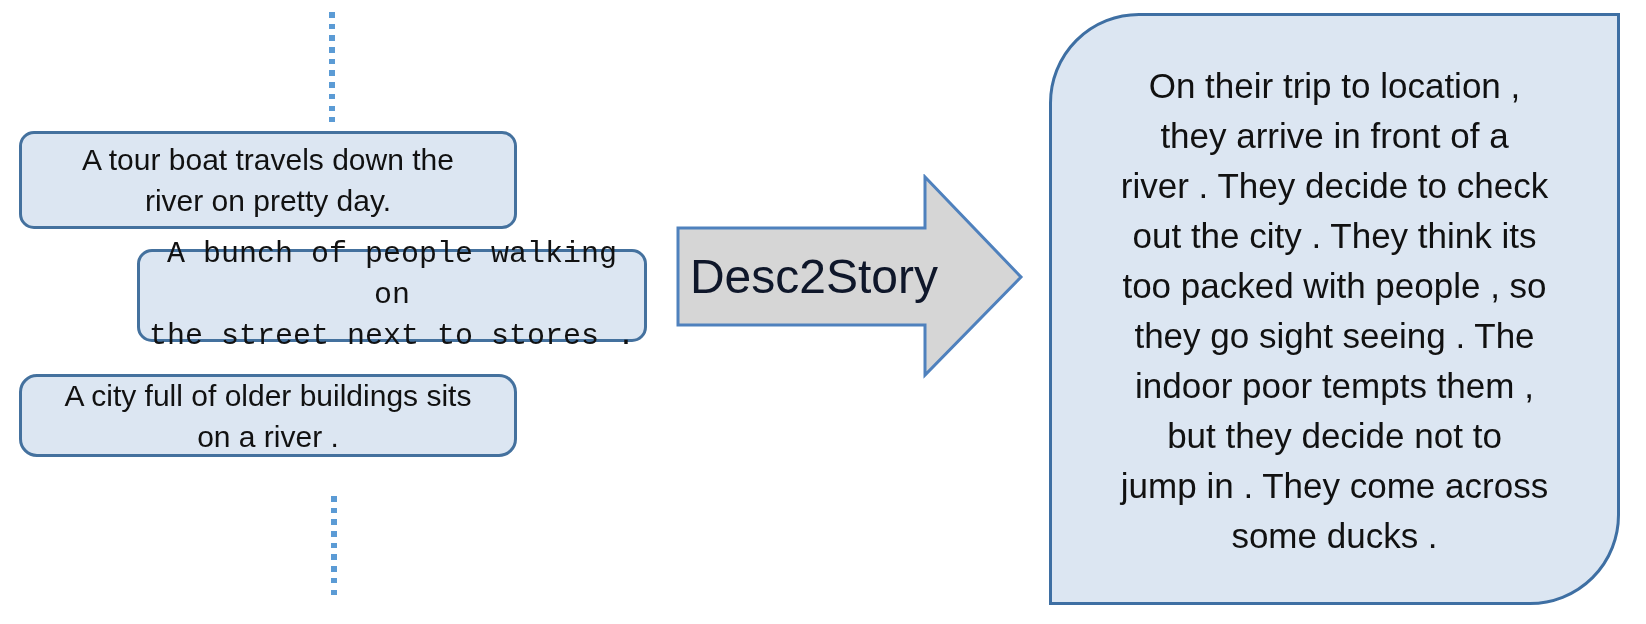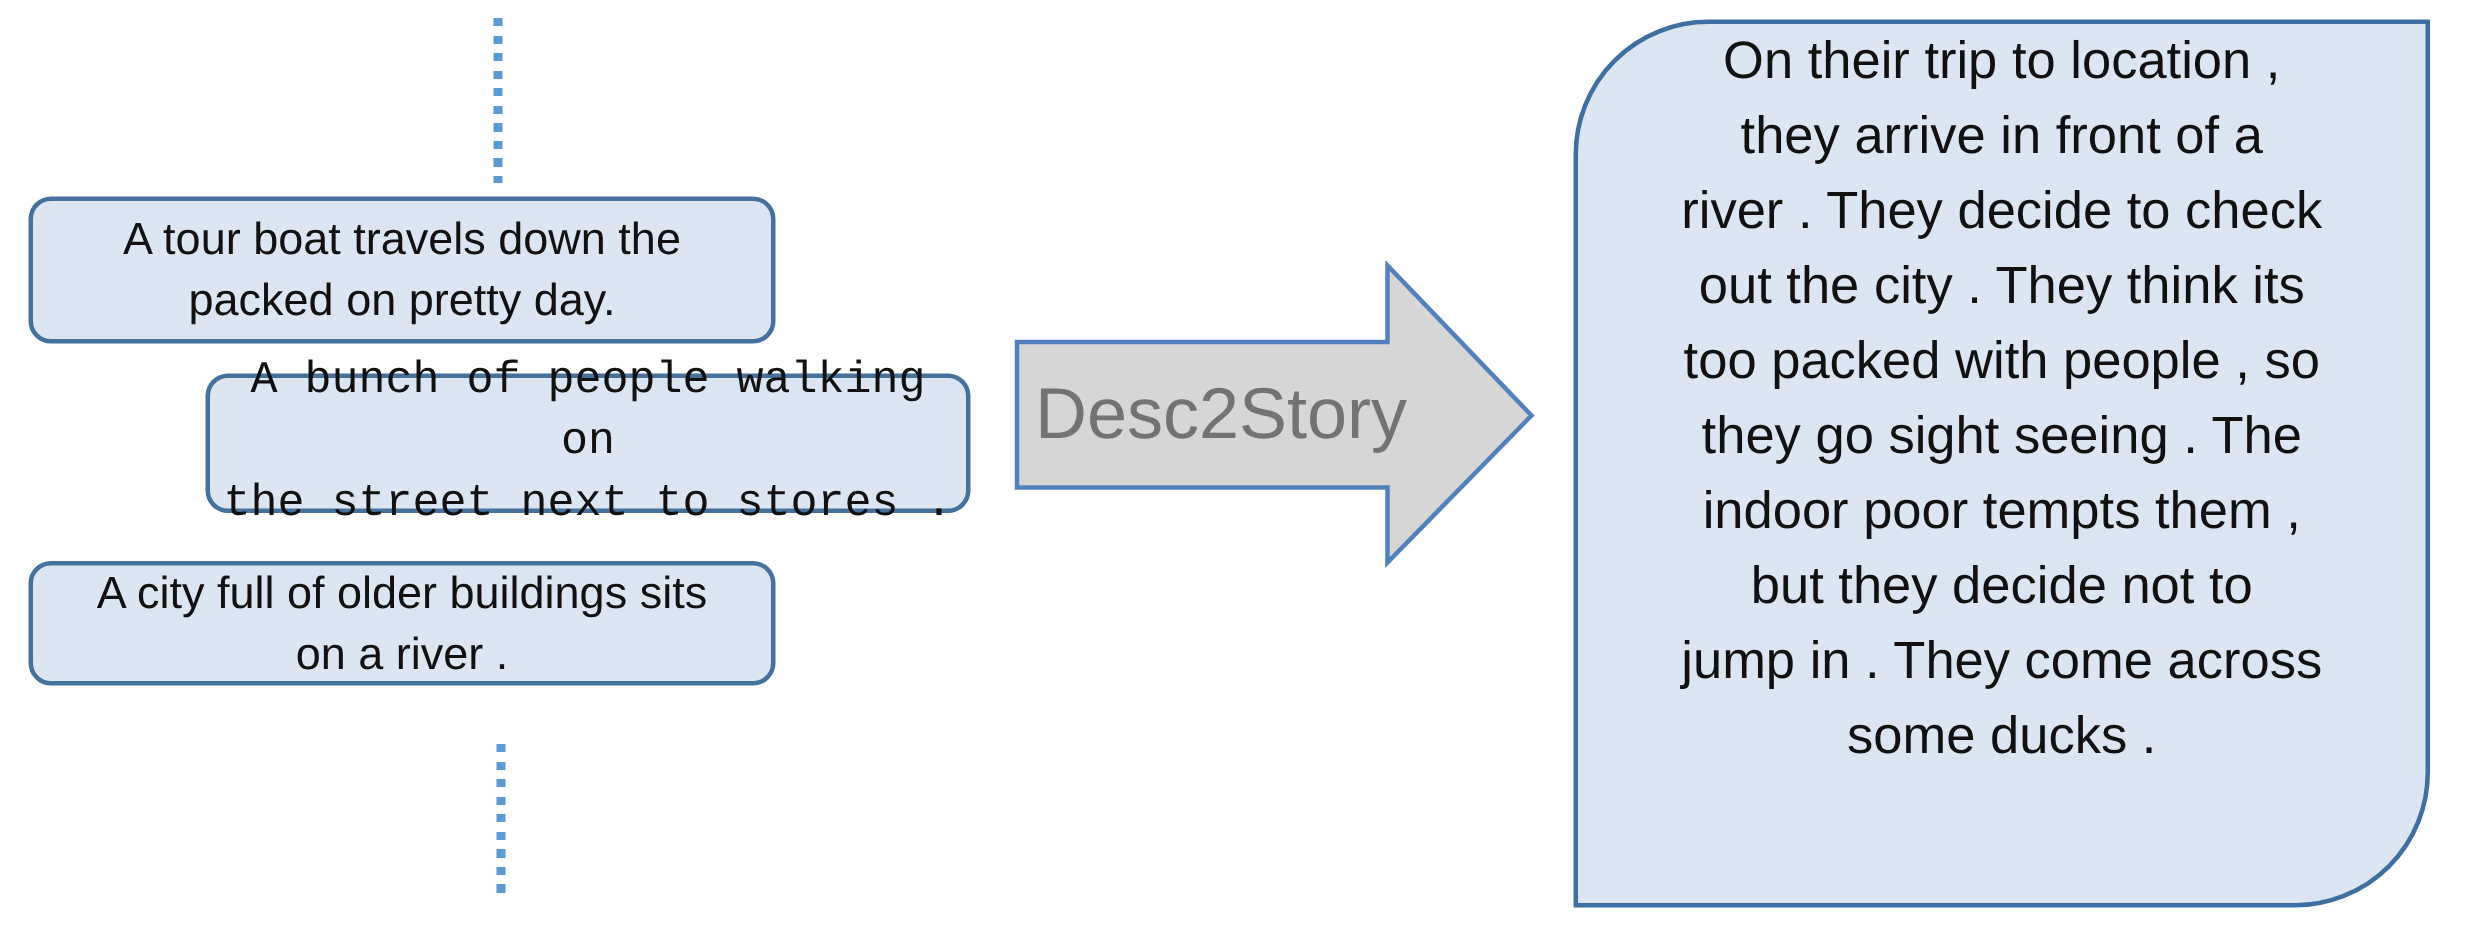--- a/index.html
+++ b/index.html
@@ -44,63 +44,64 @@
     display: flex;
     align-items: center;
     justify-content: center;
     text-align: center;
     font-size: 30px;
     line-height: 41px;
     white-space: pre-line;
   }
   .box1 { left: 19px;  top: 131px; width: 498px; height: 98px; }
   .box2 { left: 137px; top: 249px; width: 510px; height: 93px; font-family: Liberation Mono, monospace; }
-  .box3 { left: 19px;  top: 374px; width: 498px; height: 83px; }
+  .box3 { left: 19px;  top: 374px; width: 498px; height: 83px; border-radius: 18px; }
 
   
   .arrow-svg { position: absolute; left: 676px; top: 174px; width: 350px; height: 206px; }
   .arrow-svg polygon { fill: var(--arrow-fill); stroke: var(--arrow-border); stroke-width: 3; stroke-linejoin: miter; }
   .arrow-label {
     position: absolute;
     left: 678px; top: 228px; width: 272px; height: 97px;
     display: flex; align-items: center; justify-content: center;
     font-size: 48px;
     letter-spacing: 0px;
-    color: #737373;
+    color: #0f172a;
   }
 
   
   .story-box {
     position: absolute;
     left: 1049px; top: 13px; width: 571px; height: 592px;
     background: var(--box-fill);
     border: 3px solid var(--story-border);
     border-radius: 90px 0 90px 0;
     display: flex;
     align-items: flex-start;
     justify-content: center;
   }
   .story-text {
+    margin-top: 45px;
     width: 520px;
     text-align: center;
     font-size: 35px;
     line-height: 50px;
     white-space: pre-line;
   }
 </style>
 </head>
 <body>
 
 <div class="canvas">
 
   <div class="dotted dotted-top"></div>
 
   <div class="desc-box box1">
     <span>A tour boat travels down the
-packed on pretty day.</span>
+river on pretty day.</span>
   </div>
 
   <div class="desc-box box2">
     <span>A bunch of people walking on
 the street next to stores .</span>
   </div>
 
   <div class="desc-box box3">
     <span>A city full of older buildings sits
 on a river .</span>

